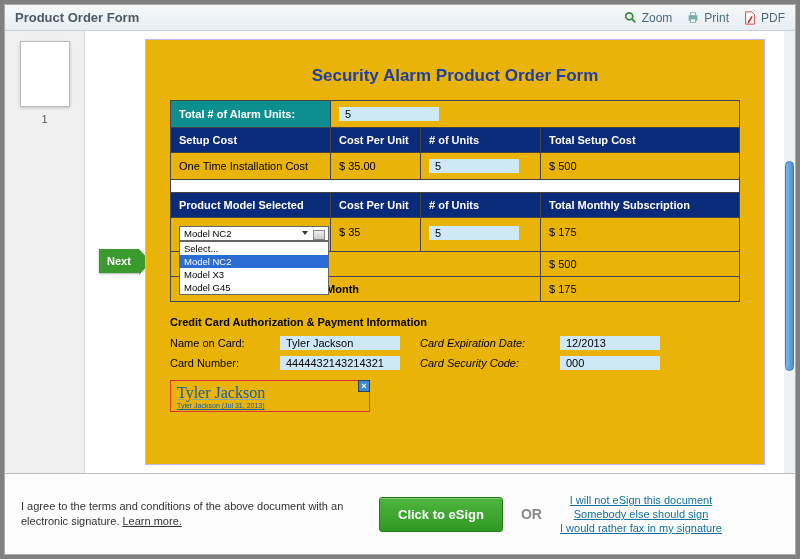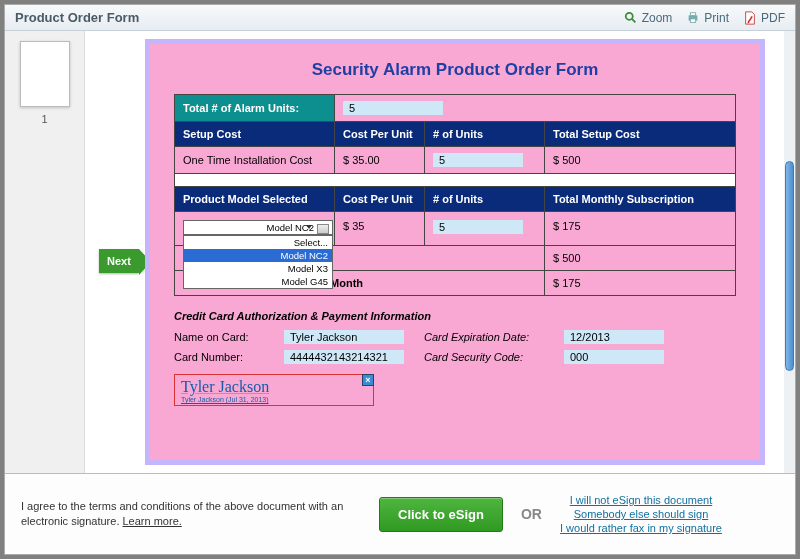--- a/index.html
+++ b/index.html
@@ -57,41 +57,41 @@
   }
   .thumb-label { font-size: 11px; color:#555; }
   .doc-area {
     flex: 1;
     background: #fff;
     padding: 8px 30px 8px 60px;
     position: relative;
     overflow: hidden;
   }
   .doc-page {
-    background: #f9a8d4;
-    border: 5px solid #c4b5fd;
+    background: #eab308;
+    border: 1px solid #c4b5fd;
     height: 100%;
-    padding: 12px 24px;
+    padding: 22px 24px;
     position: relative;
   }
   h1.form-title {
     text-align: center;
     color: #1f3fa3;
     font-size: 17px;
     font-weight: bold;
     margin: 4px 0 14px;
   }
   table.order { width: 100%; border-collapse: collapse; font-size: 11px; }
   table.order td, table.order th { border: 1px solid #444; padding: 6px 8px; text-align: left; vertical-align: middle; }
   .hdr-teal { background: #0e8f8f; color: #fff; font-weight: bold; }
   .hdr-blue { background: #0a2a7a; color: #fff; font-weight: bold; }
   .filled { background: #cfe8f7; display: inline-block; min-width: 60px; padding: 1px 6px; font-size:11px;}
   .row-gap td { height: 10px; border-left:1px solid #444; border-right:1px solid #444; border-top:none; border-bottom:none; background:#fff;}
   .bold { font-weight: bold; }
-  .select-wrap { position: relative; width: 134px; text-align: right; }
+  .select-wrap { position: relative; width: 134px; }
   .select-box {
     border: 1px solid #666;
     background: #fff;
     font-size: 9.5px;
     padding: 1px 18px 1px 4px;
     width: 150px;
     height: 15px;
     line-height: 12px;
     position: relative;
   }
@@ -114,21 +114,21 @@
     top: 15px; left: 0;
     width: 150px;
     background: #fff;
     border: 1px solid #666;
     font-size: 9.5px;
     z-index: 10;
   }
   .dropdown div { padding: 1px 4px; }
   .dropdown .sel { background: #2a6bd4; color: #fff; }
   .cc-section { margin-top: 14px; font-size: 11px; }
-  .cc-title { font-weight: bold; margin-bottom: 8px; font-style: italic; }
+  .cc-title { font-weight: bold; margin-bottom: 8px; }
   .cc-row { display: flex; gap: 20px; margin-bottom: 6px; }
   .cc-pair { display: flex; align-items: center; gap: 10px; }
   .cc-pair label { width: 100px; }
   .cc-pair .val { background:#cfe8f7; padding:1px 6px; min-width:120px; display:inline-block; }
   .cc-pair.right label { width: 130px; font-style: italic; }
   .signature {
     margin-top: 10px;
     border: 1px solid #d33;
     width: 200px;
     padding: 3px 6px 2px;

